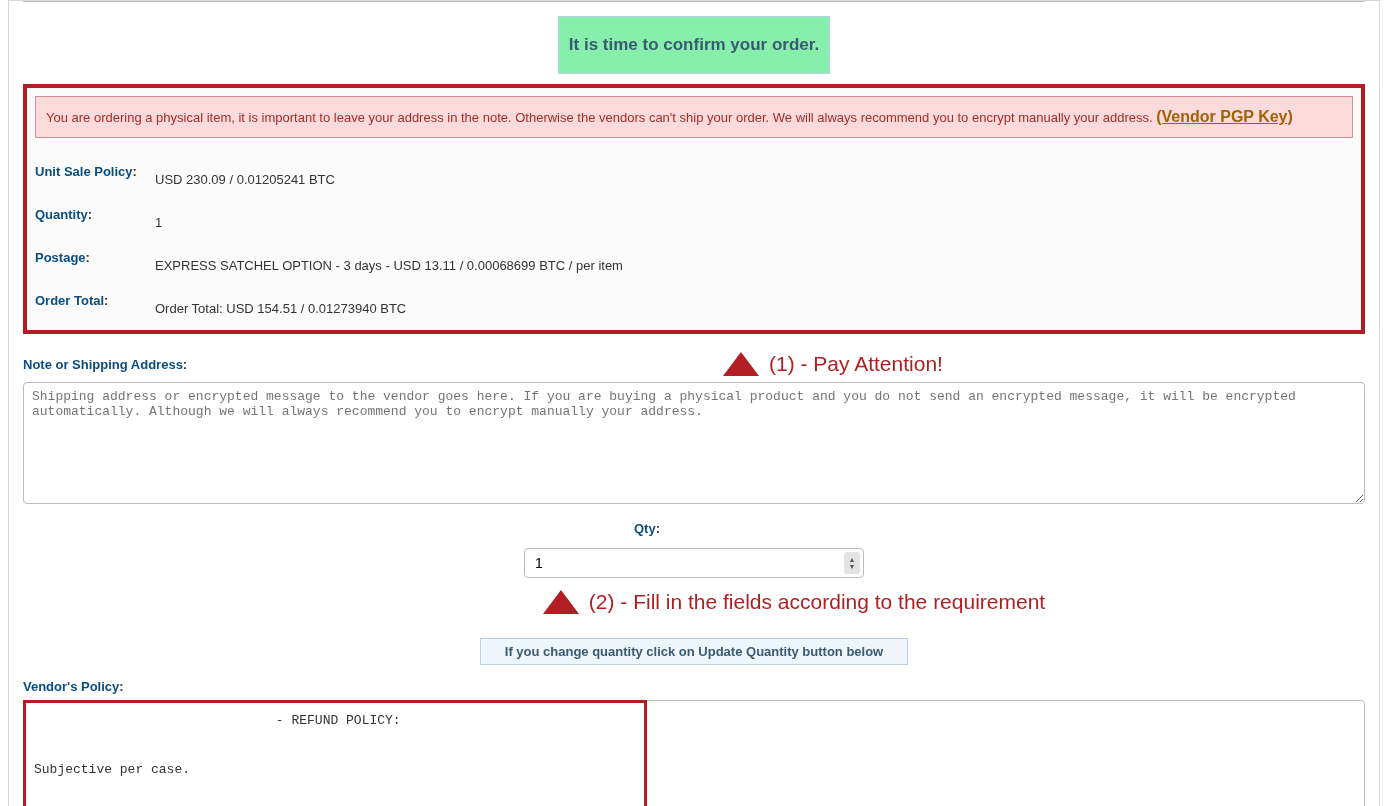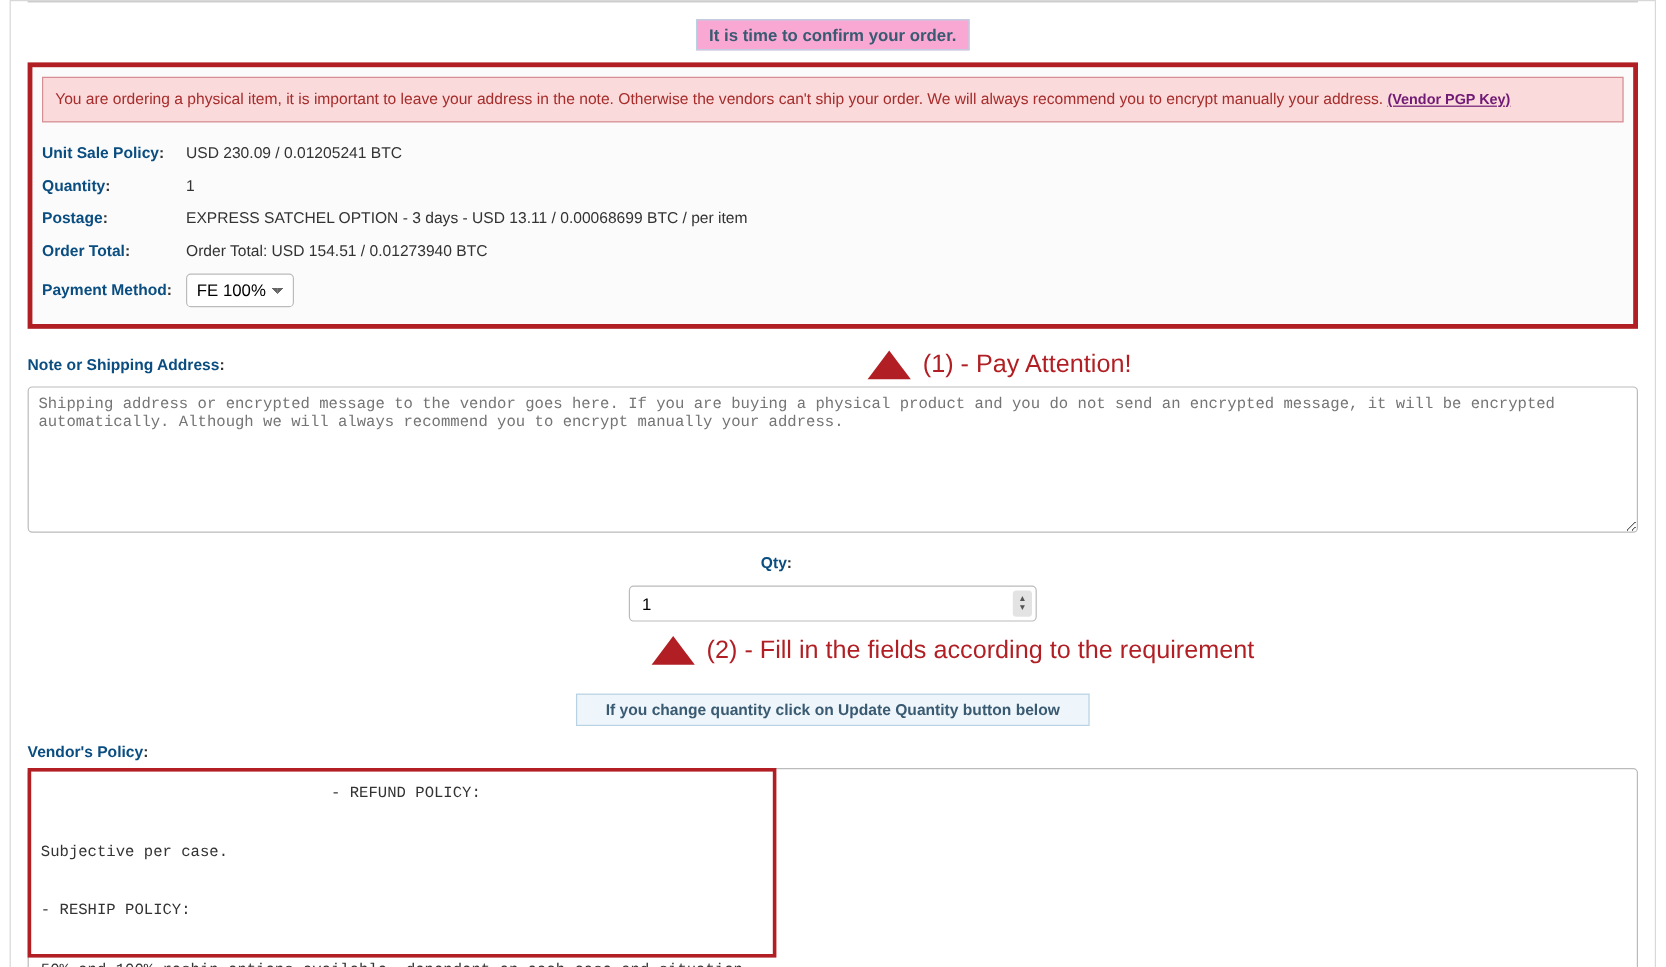--- a/index.html
+++ b/index.html
@@ -25,63 +25,64 @@
 }
 .hr {
   height: 1px;
   background: #c2c2c2;
   margin: 0 0 14px 0;
 }
 .banner-small {
   display: block;
   width: fit-content;
   margin: 0 auto 10px auto;
-  background: #f9a8d4;
+  background: #86efac;
   border: 1px solid #b8d2e3;
   color: #3a5a72;
   font-weight: bold;
-  font-size: 14px;
-  padding: 4px 10px;
+  font-size: 17px;
+  padding: 18px 10px;
 }
 
 .confirm-box {
   border: 4px solid #b11f24;
   background: #fbfbfb;
   padding: 8px;
   margin-bottom: 12px;
 }
 .warn-box {
   background: #fadada;
   border: 1px solid #d58e94;
   color: #a72c2c;
   padding: 8px 10px;
   line-height: 1.5;
   margin-bottom: 12px;
 }
 .warn-box a {
-  color: #701a75;
+  color: #a16207;
   text-decoration: underline;
   font-weight: bold;
-  font-size: 12px;
+  font-size: 16px;
 }
 .field-row {
   display: flex;
   align-items: center;
   padding: 6px 0;
 }
 .field-label {
   width: 120px;
   color: #0a4d80;
   font-weight: bold;
   font-size: 13px;
 }
 .field-label .colon { color: #333; font-weight: bold; }
 .field-value {
   color: #333;
   font-size: 13px;
+  margin-top: 16px;
 }
 .pay-select {
   font-family: inherit;
   font-size: 14px;
   padding: 4px 22px 4px 8px;
   height: 28px;
   border: 1px solid #bbb;
   border-radius: 4px;
   background: #fff;
   appearance: none;
@@ -242,28 +243,20 @@
     <div class="field-row">
       <div class="field-label"><span>Postage</span><span class="colon">:</span></div>
       <div class="field-value">EXPRESS SATCHEL OPTION - 3 days - USD 13.11 / 0.00068699 BTC / per item</div>
     </div>
 
     <div class="field-row">
       <div class="field-label"><span>Order Total</span><span class="colon">:</span></div>
       <div class="field-value">Order Total: USD 154.51 / 0.01273940 BTC</div>
     </div>
 
-    <div class="field-row">
-      <div class="field-label"><span>Payment Method</span><span class="colon">:</span></div>
-      <div class="field-value">
-        <select class="pay-select">
-          <option>FE 100%</option>
-        </select>
-      </div>
-    </div>
   </div>
 
   
   <div class="note-row">
     <div class="left">
       <span class="section-label">Note or Shipping Address</span><span class="colon" style="color:#333;font-weight:bold">:</span>
     </div>
     <div class="annot">
       <div class="tri"></div>
       <div class="annot-text">(1) - Pay Attention!</div>

